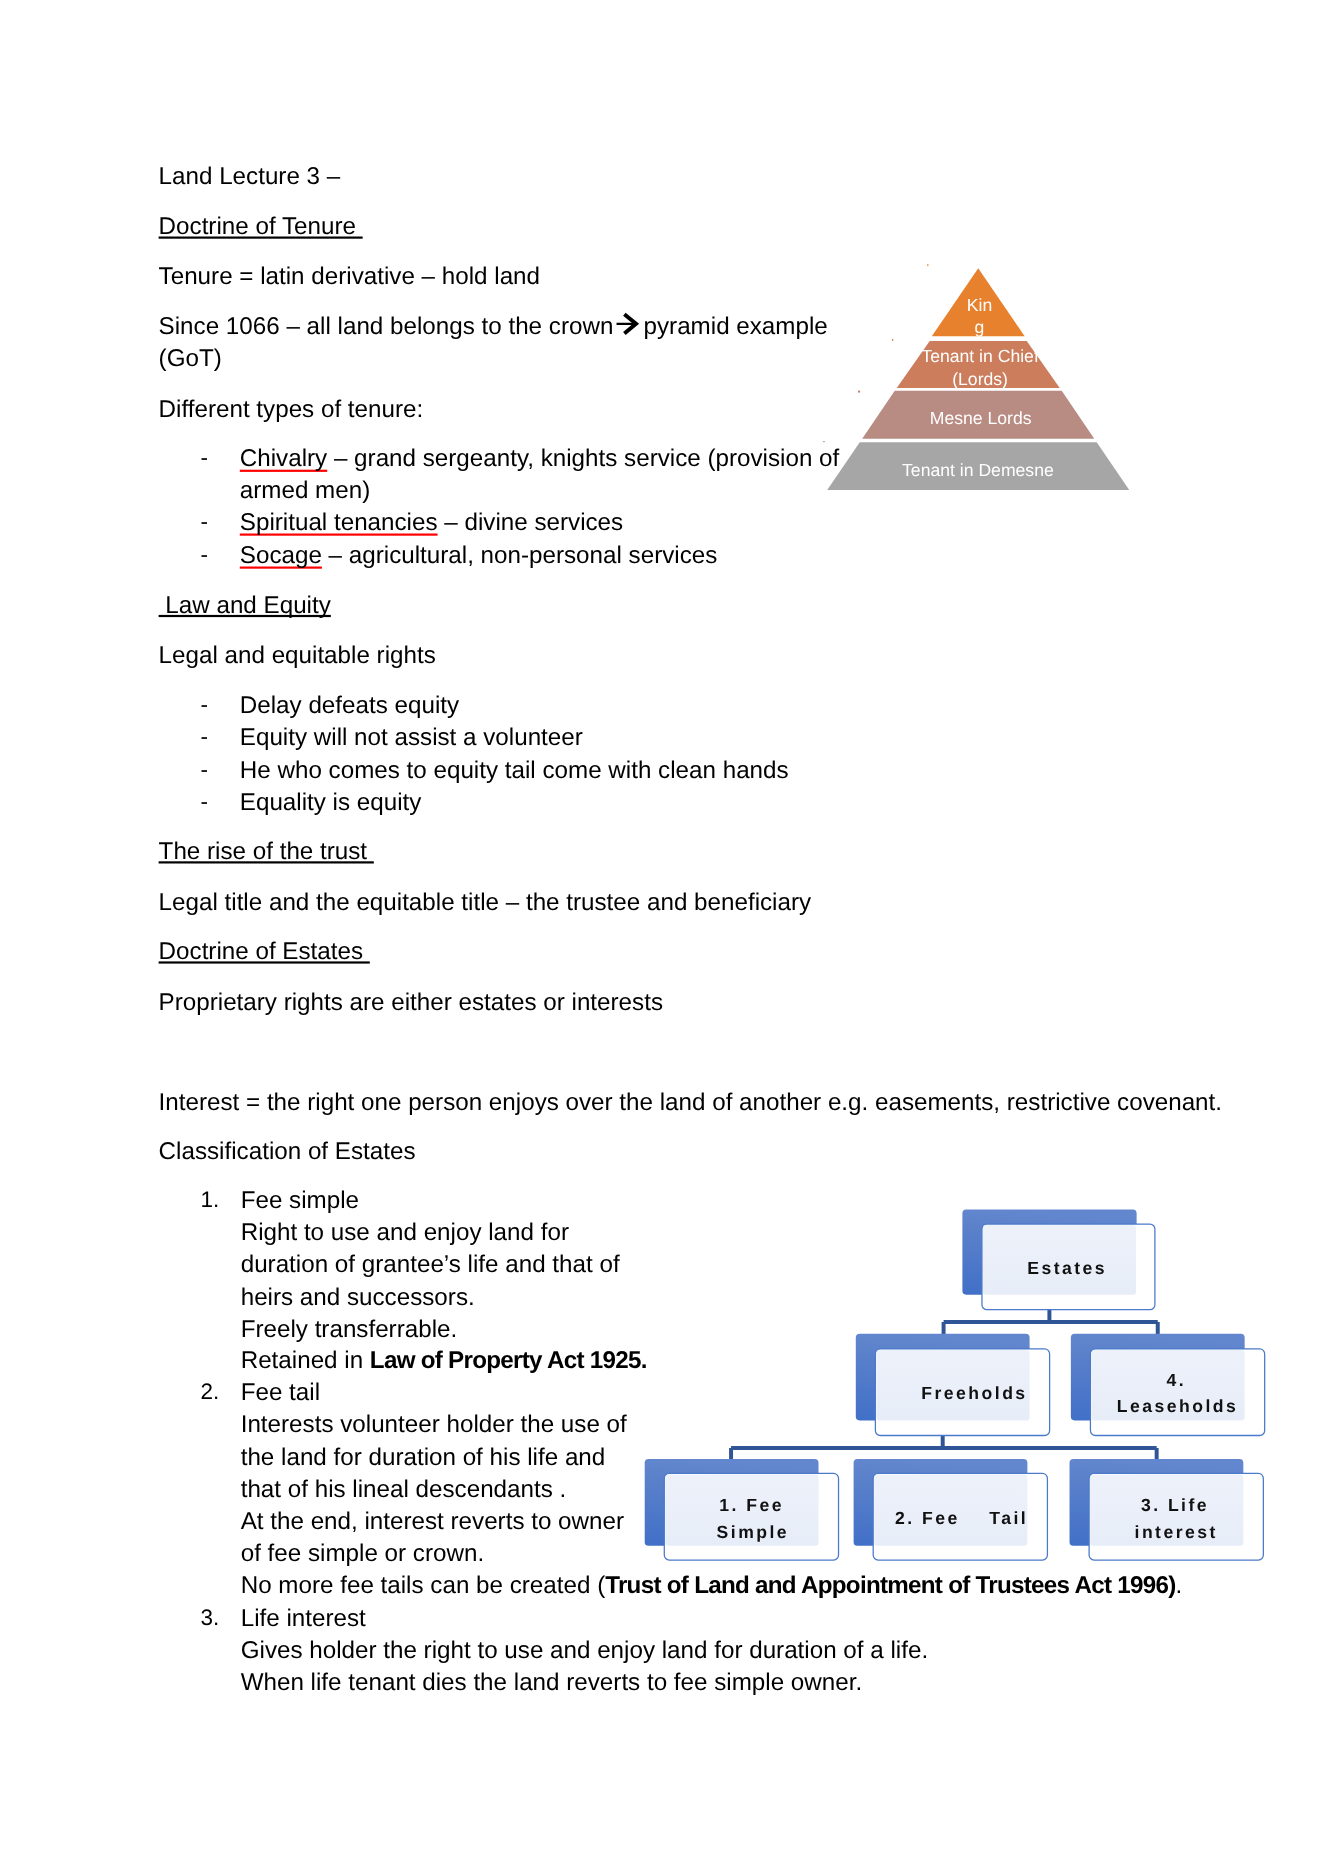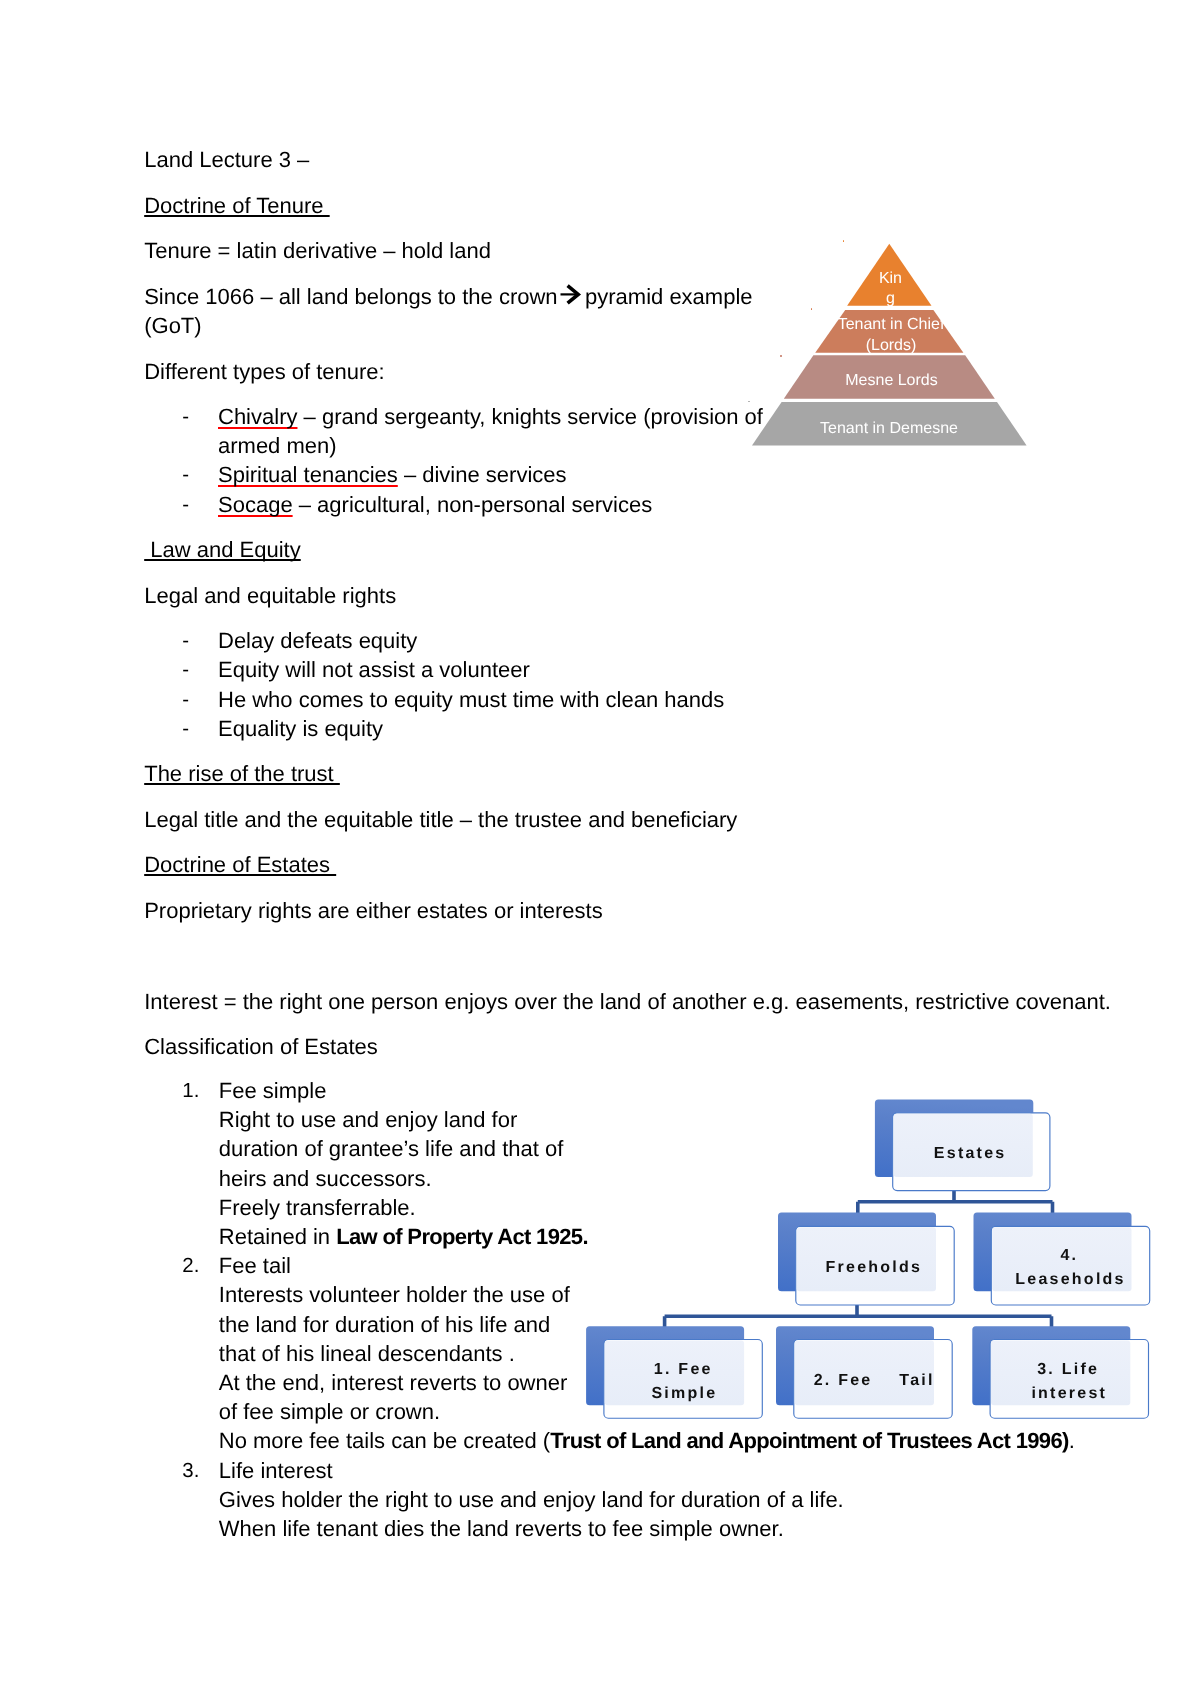--- a/index.html
+++ b/index.html
@@ -62,21 +62,21 @@
 
   <div class="tx hd" style="left:144.2px;top:535.10px;"> Law and Equity</div>
 
   <div class="tx" style="left:144.2px;top:580.60px;">Legal and equitable rights</div>
 
   <div class="marker" style="left:182.3px;top:626.10px;">-</div>
   <div class="tx" style="left:218px;top:626.10px;">Delay defeats equity</div>
   <div class="marker" style="left:182.3px;top:655.30px;">-</div>
   <div class="tx" style="left:218px;top:655.30px;">Equity will not assist a volunteer</div>
   <div class="marker" style="left:182.3px;top:684.50px;">-</div>
-  <div class="tx" style="left:218px;top:684.50px;">He who comes to equity must time with clean hands</div>
+  <div class="tx" style="left:218px;top:684.50px;">He who comes to equity tail come with clean hands</div>
   <div class="marker" style="left:182.3px;top:713.70px;">-</div>
   <div class="tx" style="left:218px;top:713.70px;">Equality is equity</div>
 
   <div class="tx hd" style="left:144.2px;top:759.20px;">The rise of the trust </div>
   <div class="tx" style="left:144.2px;top:804.70px;">Legal title and the equitable title – the trustee and beneficiary</div>
 
   <div class="tx hd" style="left:144.2px;top:850.20px;">Doctrine of Estates </div>
   <div class="tx" style="left:144.2px;top:895.70px;">Proprietary rights are either estates or interests</div>
   <div class="tx" style="left:144.2px;top:986.70px;">Interest = the right one person enjoys over the land of another e.g. easements, restrictive covenant.</div>
 
@@ -166,21 +166,21 @@
         <rect x="793.8" y="1339.5" width="158.4" height="78.7" rx="4.5" fill="#ffffff" stroke="#4A7AC9" stroke-width="1.15"></rect>
         <rect x="794.7" y="1340.4" width="139.3" height="64.9" rx="3" fill="url(#innerGrad)"></rect>
       </g>
       <g>
         <rect x="972.3" y="1326.3" width="158" height="79" rx="3.5" fill="url(#blueGrad)"></rect>
         <rect x="990.1" y="1339.5" width="158.4" height="78.7" rx="4.5" fill="#ffffff" stroke="#4A7AC9" stroke-width="1.15"></rect>
         <rect x="991" y="1340.4" width="139.3" height="64.9" rx="3" fill="url(#innerGrad)"></rect>
       </g>
     </svg>
     <div class="node-lbl" style="left:892.7px;top:1141.8px;width:157.2px;">Estates</div>
-    <div class="node-lbl" style="left:795.8px;top:1256.0px;width:158.4px;">Freeholds</div>
+    <div class="node-lbl" style="left:795.8px;top:1256.0px;width:158.4px;padding-left:12px;">Freeholds</div>
     <div class="node-lbl" style="left:991.3px;top:1244.4px;width:158.4px;">4.
 Leaseholds</div>
     <div class="node-lbl" style="left:603.9px;top:1358.4px;width:161px;">1. Fee
 Simple</div>
     <div class="node-lbl" style="left:793.8px;top:1369.2px;width:163px;">2. Fee    Tail</div>
     <div class="node-lbl" style="left:990.1px;top:1358.4px;width:158.4px;">3. Life
 interest</div>
   </div>
 
 </div>

